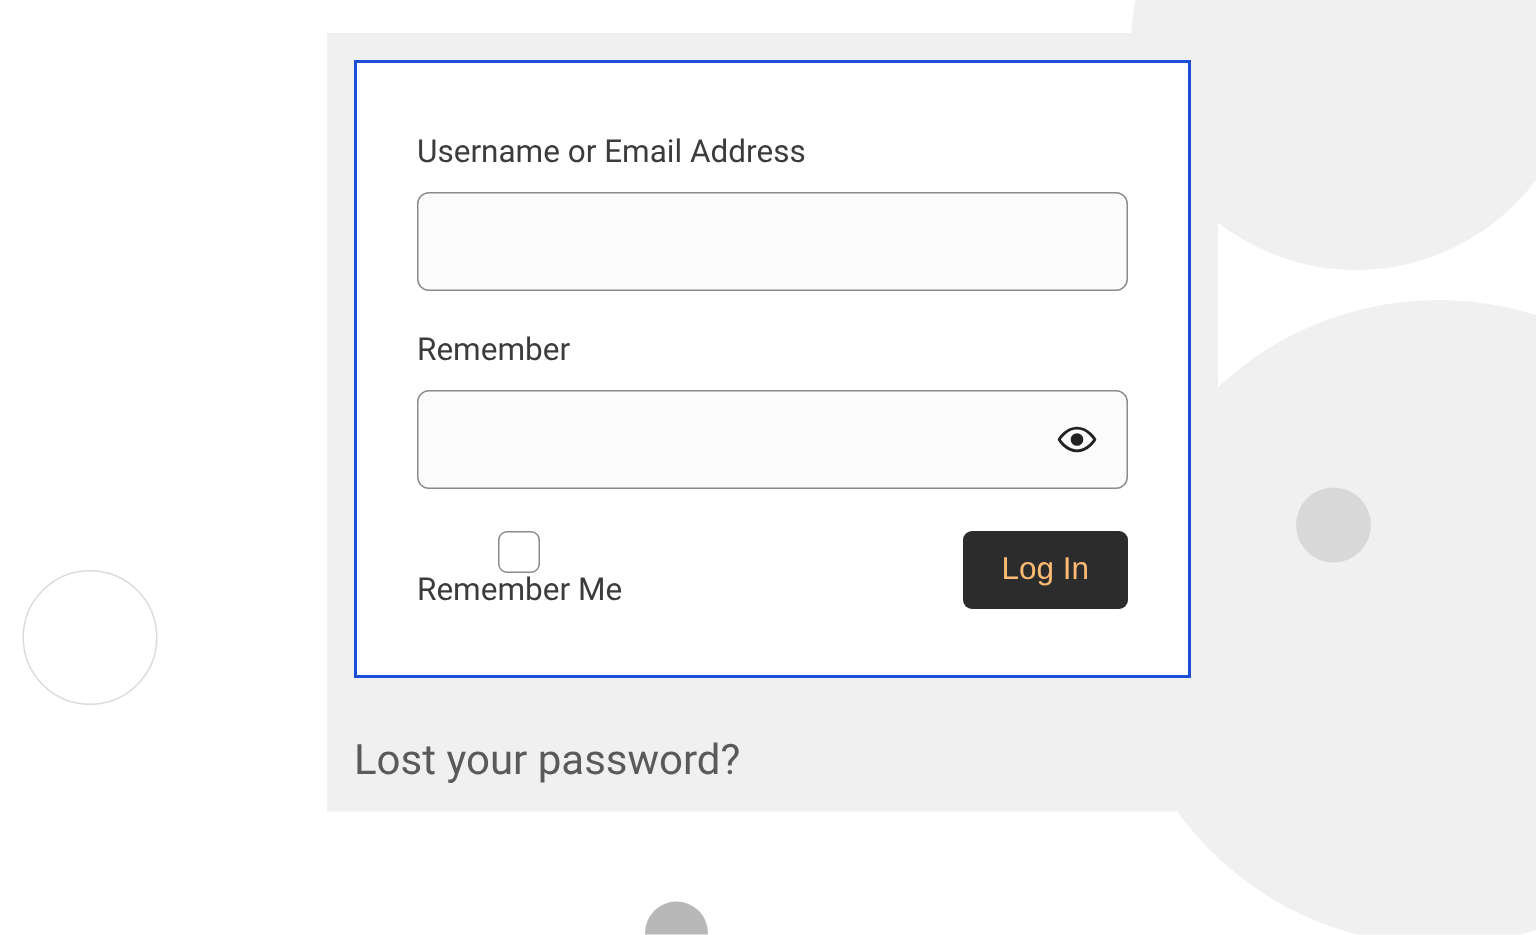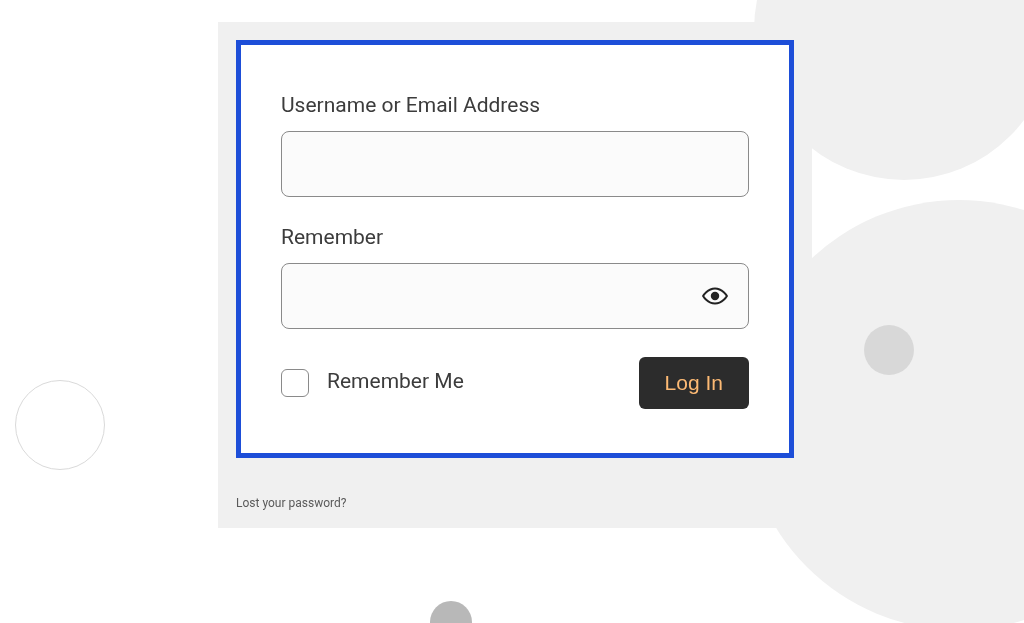--- a/index.html
+++ b/index.html
@@ -64,21 +64,21 @@
     .login-container {
       position: absolute;
       top: 22px;
       left: 218px;
       width: 594px;
       background: #f0f0f0;
       padding: 18px;
     }
     .login-card {
       background: #ffffff;
-      border: 5px solid #1d4ed8;
+      border: 2px solid #1d4ed8;
       padding: 48px 40px 44px 40px;
     }
     .field-label {
       font-size: 21px;
       color: #3c3c3c;
       margin-bottom: 14px;
       display: block;
       font-weight: 400;
     }
     .text-input {
@@ -113,22 +113,23 @@
       background: transparent;
       border: none;
     }
     .bottom-row {
       display: flex;
       align-items: center;
       justify-content: space-between;
     }
     .remember-wrap {
       display: flex;
-      align-items: flex-start;
-      gap: 18px;
+      align-items: center;
+      gap: 0;
+      flex-direction: column;
     }
     .checkbox-box {
       width: 28px;
       height: 28px;
       border: 1.5px solid #8a8a8a;
       border-radius: 6px;
       background: #ffffff;
       cursor: pointer;
     }
     .remember-label {
@@ -142,21 +143,21 @@
       border: none;
       border-radius: 6px;
       padding: 14px 26px;
       font-size: 21px;
       cursor: pointer;
       font-weight: 400;
     }
     .lost-password {
       display: block;
       margin-top: 38px;
-      font-size: 12px;
+      font-size: 28px;
       color: #5a5a5a;
       text-decoration: none;
       cursor: pointer;
     }
   </style>
 </head>
 <body>
 
 <div class="bg-circle-top"></div>
 <div class="bg-circle-right"></div>

